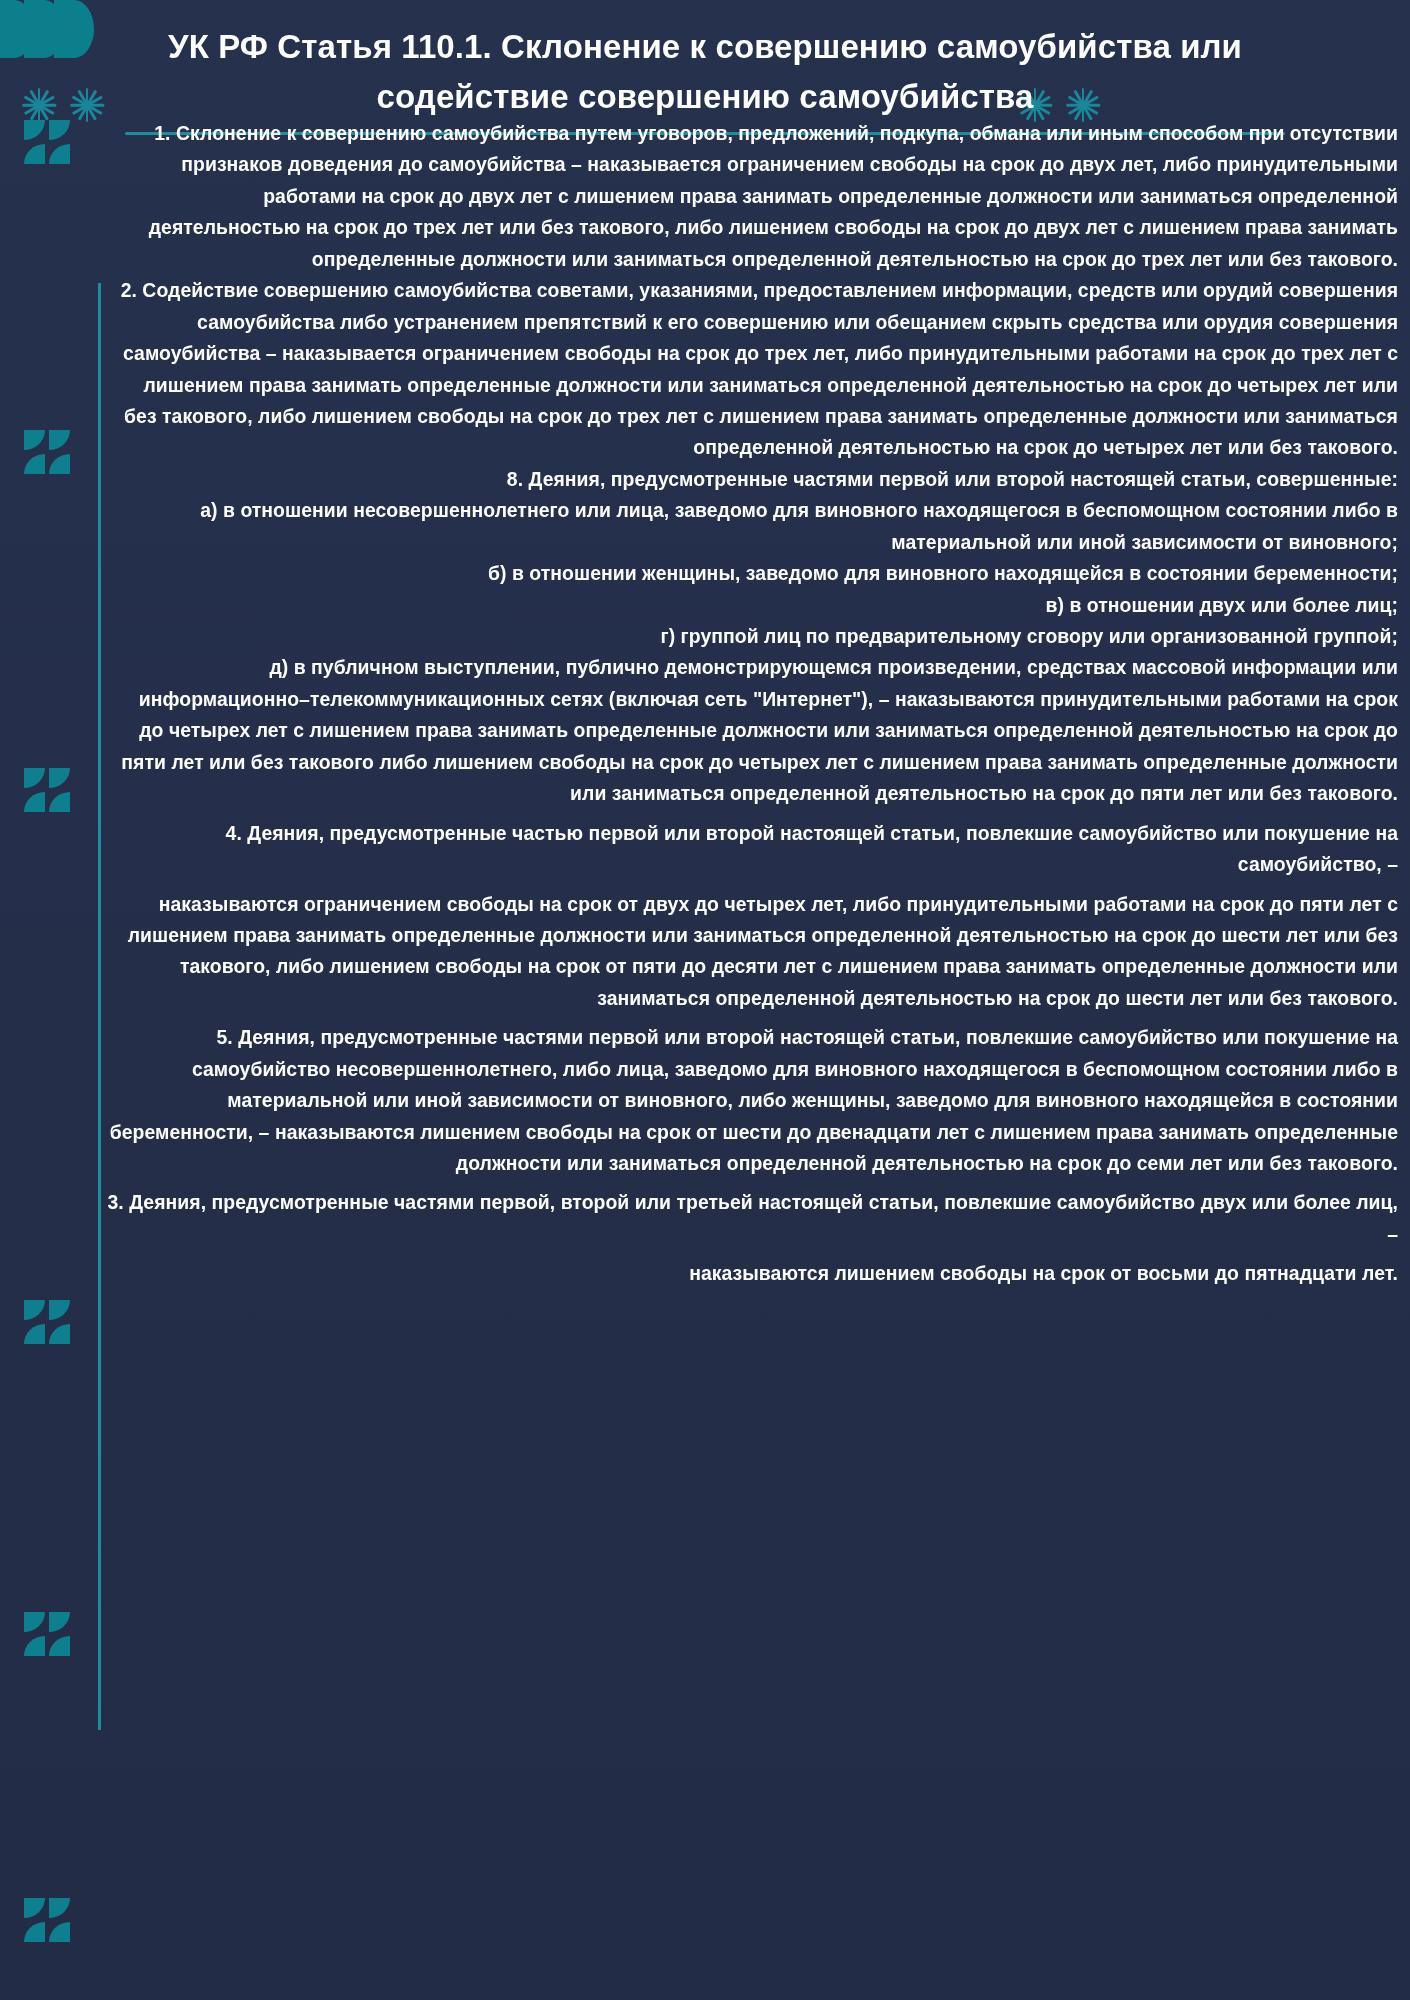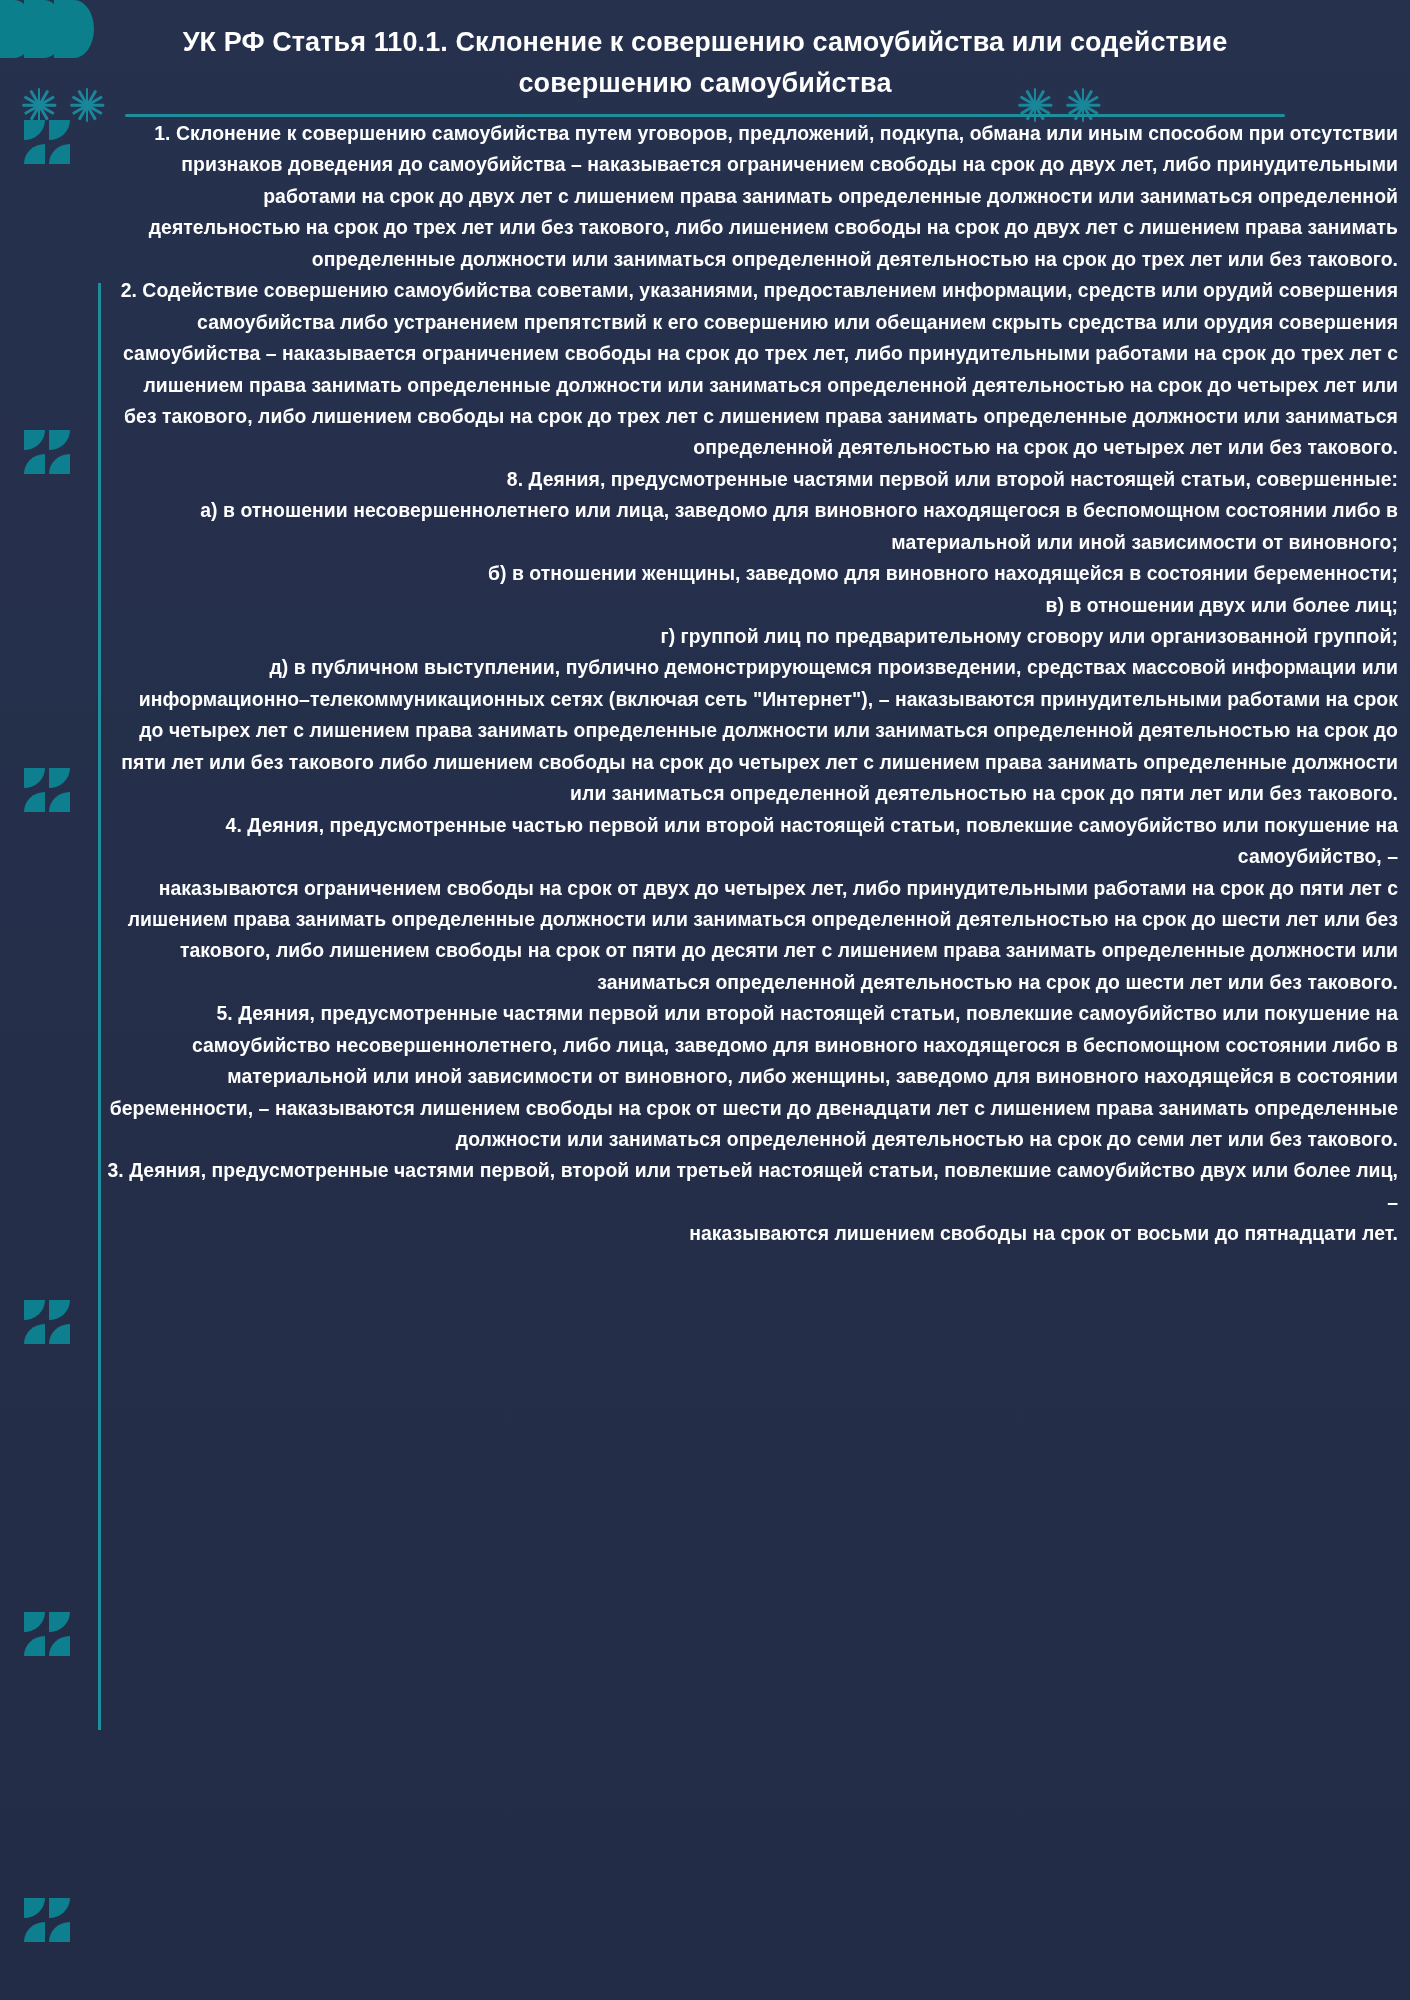--- a/index.html
+++ b/index.html
@@ -101,21 +101,21 @@
   .header {
     position: absolute;
     left: 120px;
     top: 22px;
     width: 1170px;
     text-align: center;
   }
   .header h1 {
     margin: 0;
     color: #ffffff;
-    font-size: 27px;
+    font-size: 33px;
     font-weight: bold;
     line-height: 1.52;
     letter-spacing: 0.1px;
   }
   .header .rule {
     margin: 10px auto 0 auto;
     width: 1160px;
     height: 3px;
     background: #1d8e9c;
     border-radius: 2px;
@@ -141,21 +141,21 @@
     color: #ffffff;
     font-size: 19.4px;
     font-weight: bold;
     line-height: 1.62;
     letter-spacing: 0.05px;
     margin: 0 0 0 0;
     padding-left: 10px;
     text-align: right;
   }
   .para.indent-b { padding-left: 12px; }
-  .para.indent-c { padding-left: 0px; }
+  .para.indent-c { padding-left: 0px; margin-top: 8px; }
 </style>
 </head>
 <body>
 
 <div class="slide">
 
   <div class="corner-arcs">
     <div class="arc a1"></div>
     <div class="arc a2"></div>
     <div class="arc a3"></div>

